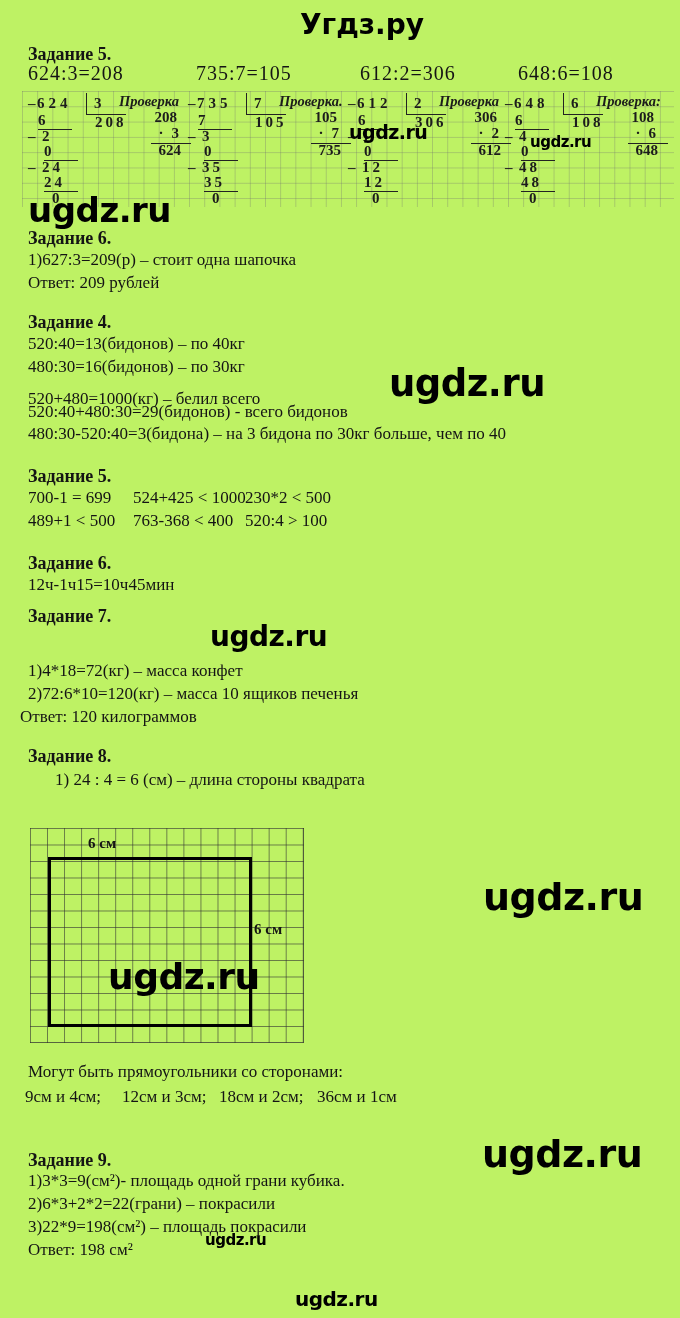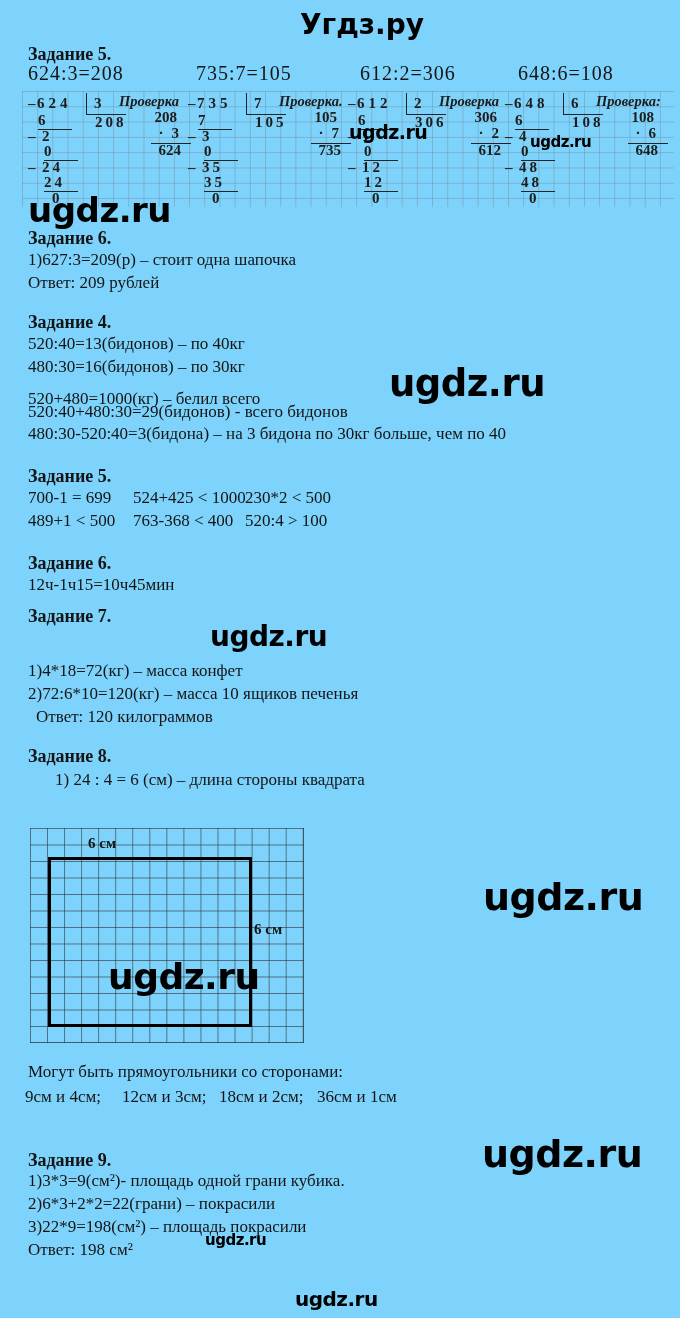--- a/index.html
+++ b/index.html
@@ -1,16 +1,16 @@
 <!DOCTYPE html>
 <html><head>
 <meta charset="utf-8">
 <style>
   html,body{margin:0;padding:0;background:#e9e9e9;}
-  .page{position:relative;width:680px;height:1318px;background:#7dd3fc;overflow:hidden;
+  .page{position:relative;width:680px;height:1318px;background:#bef264;overflow:hidden;
         font-family:"Liberation Serif",serif;color:#141414;}
   .abs{position:absolute;white-space:nowrap;}
   .logo{font-family:"DejaVu Sans",sans-serif;font-weight:700;font-size:28px;color:#000;}
   .wm{font-family:"DejaVu Sans",sans-serif;font-weight:700;color:#000;letter-spacing:-0.5px;z-index:30;}
   .title{font-weight:700;font-size:18px;}
   .line{font-size:17px;}
   .eq{font-size:20px;letter-spacing:1px;}
 
   
   .divarea{position:absolute;left:22px;top:91px;width:652px;height:116px;
@@ -180,21 +180,21 @@
   <span class="abs line" style="left:28px;top:511px;">489+1 &lt; 500</span>
   <span class="abs line" style="left:133px;top:511px;">763-368 &lt; 400</span>
   <span class="abs line" style="left:245px;top:511px;">520:4 &gt; 100</span>
 
   <div class="abs title" style="left:28px;top:553px;">Задание 6.</div>
   <div class="abs line" style="left:28px;top:575px;">12ч-1ч15=10ч45мин</div>
 
   <div class="abs title" style="left:28px;top:606px;">Задание 7.</div>
   <div class="abs line" style="left:28px;top:661px;">1)4*18=72(кг) – масса конфет</div>
   <div class="abs line" style="left:28px;top:684px;">2)72:6*10=120(кг) – масса 10 ящиков печенья</div>
-  <div class="abs line" style="left:36px;top:707px;">Ответ: 120 килограммов</div>
+  <div class="abs line" style="left:20px;top:707px;">Ответ: 120 килограммов</div>
 
   <div class="abs title" style="left:28px;top:746px;">Задание 8.</div>
   <div class="abs line" style="left:55px;top:770px;">1) 24 : 4 = 6 (см) – длина стороны квадрата</div>
 
   <div class="grid8">
     <div class="square8"></div>
     <div class="glabel" style="left:58px;top:7px;">6 см</div>
     <div class="glabel" style="left:224px;top:93px;">6 см</div>
   </div>
 

